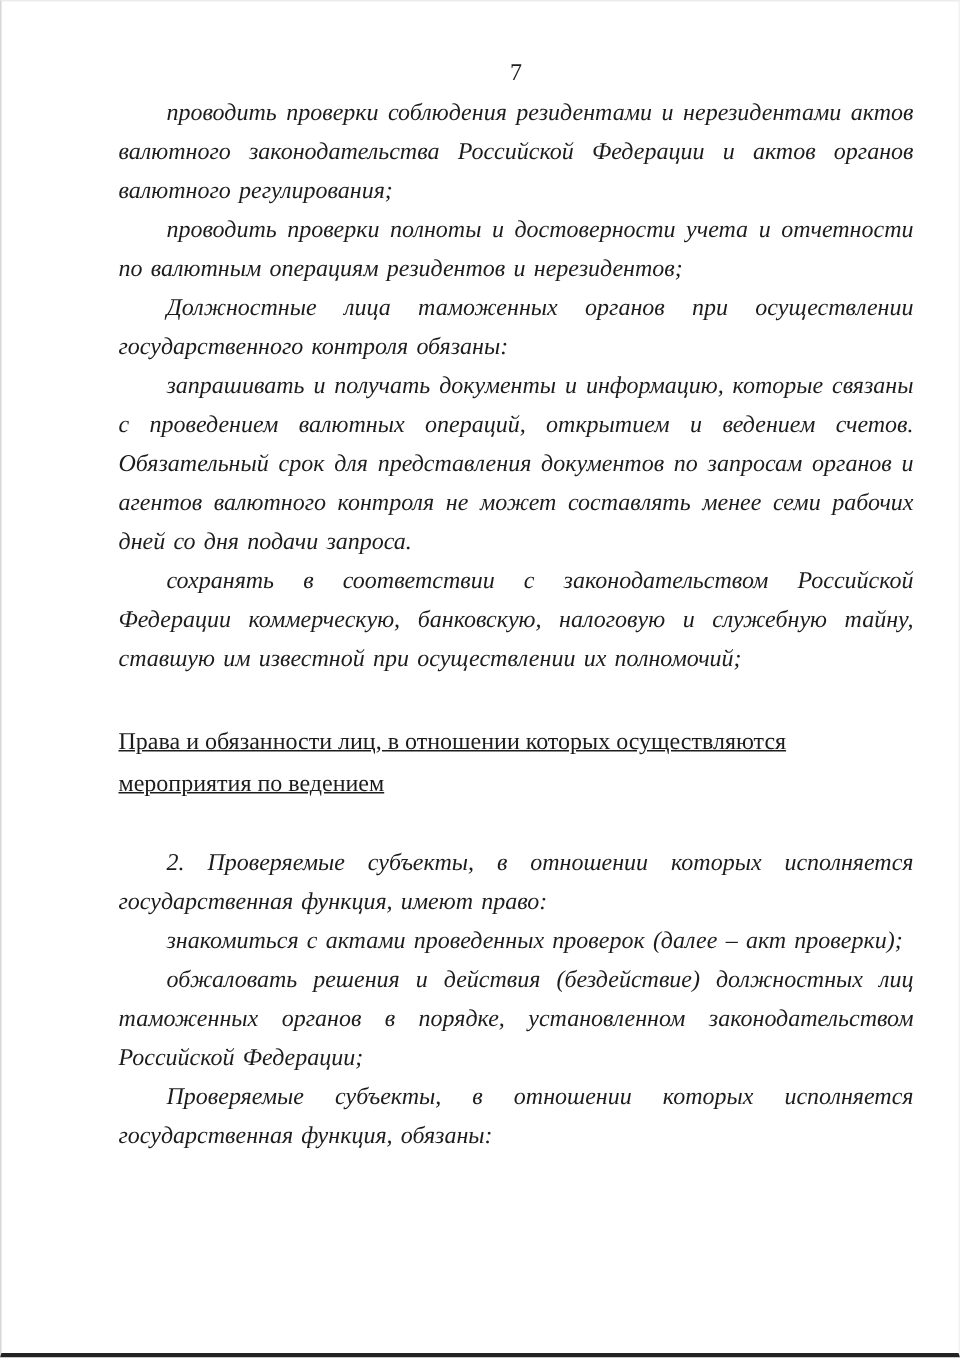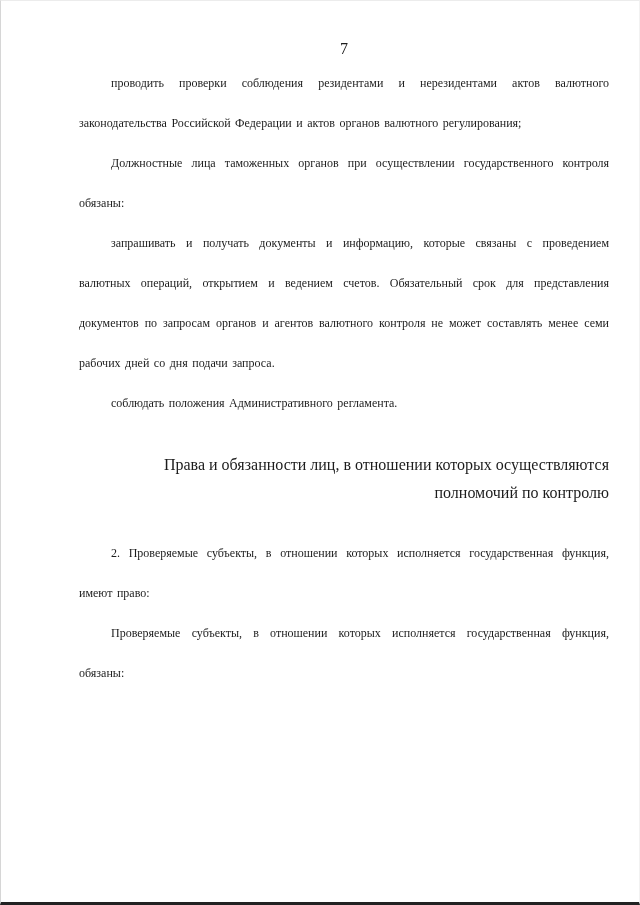--- a/index.html
+++ b/index.html
@@ -26,50 +26,55 @@
       overflow: hidden;
     }
     .page-number {
       text-align: center;
       font-size: 16px;
       line-height: 28px;
       margin: 0;
     }
     .para {
       margin: 0;
-      font-size: 12px;
-      line-height: 40px;
+      font-size: 16px;
+      line-height: 26px;
       text-align: justify;
       text-indent: 32px;
       word-spacing: 1.5px;
+      font-style: italic;
     }
     .heading {
       margin: 28px 0 26px 0;
       font-size: 16px;
       font-weight: normal;
       line-height: 28px;
-      text-align: right;
+      text-align: left;
+      text-decoration: underline;
     }
     .heading div {
       text-indent: 0;
     }
   </style>
 </head>
 <body>
 
 <div class="page">
 
   <div class="page-number">7</div>
 
   <p class="para">проводить проверки соблюдения резидентами и нерезидентами актов валютного законодательства Российской Федерации и актов органов валютного регулирования;</p>
+  <p class="para">проводить проверки полноты и достоверности учета и отчетности по валютным операциям резидентов и нерезидентов;</p>
   <p class="para">Должностные лица таможенных органов при осуществлении государственного контроля обязаны:</p>
   <p class="para">запрашивать и получать документы и информацию, которые связаны с проведением валютных операций, открытием и ведением счетов. Обязательный срок для представления документов по запросам органов и агентов валютного контроля не может составлять менее семи рабочих дней со дня подачи запроса.</p>
-  <p class="para">соблюдать положения Административного регламента.</p>
+  <p class="para">сохранять в соответствии с законодательством Российской Федерации коммерческую, банковскую, налоговую и служебную тайну, ставшую им известной при осуществлении их полномочий;</p>
 
   <h2 class="heading">
     <div>Права и обязанности лиц, в отношении которых осуществляются</div>
-    <div>полномочий по контролю</div>
+    <div>мероприятия по ведением</div>
   </h2>
 
   <p class="para">2. Проверяемые субъекты, в отношении которых исполняется государственная функция, имеют право:</p>
+  <p class="para">знакомиться с актами проведенных проверок (далее – акт проверки);</p>
+  <p class="para">обжаловать решения и действия (бездействие) должностных лиц таможенных органов в порядке, установленном законодательством Российской Федерации;</p>
   <p class="para">Проверяемые субъекты, в отношении которых исполняется государственная функция, обязаны:</p>
 
 </div>
 
 </body></html>

